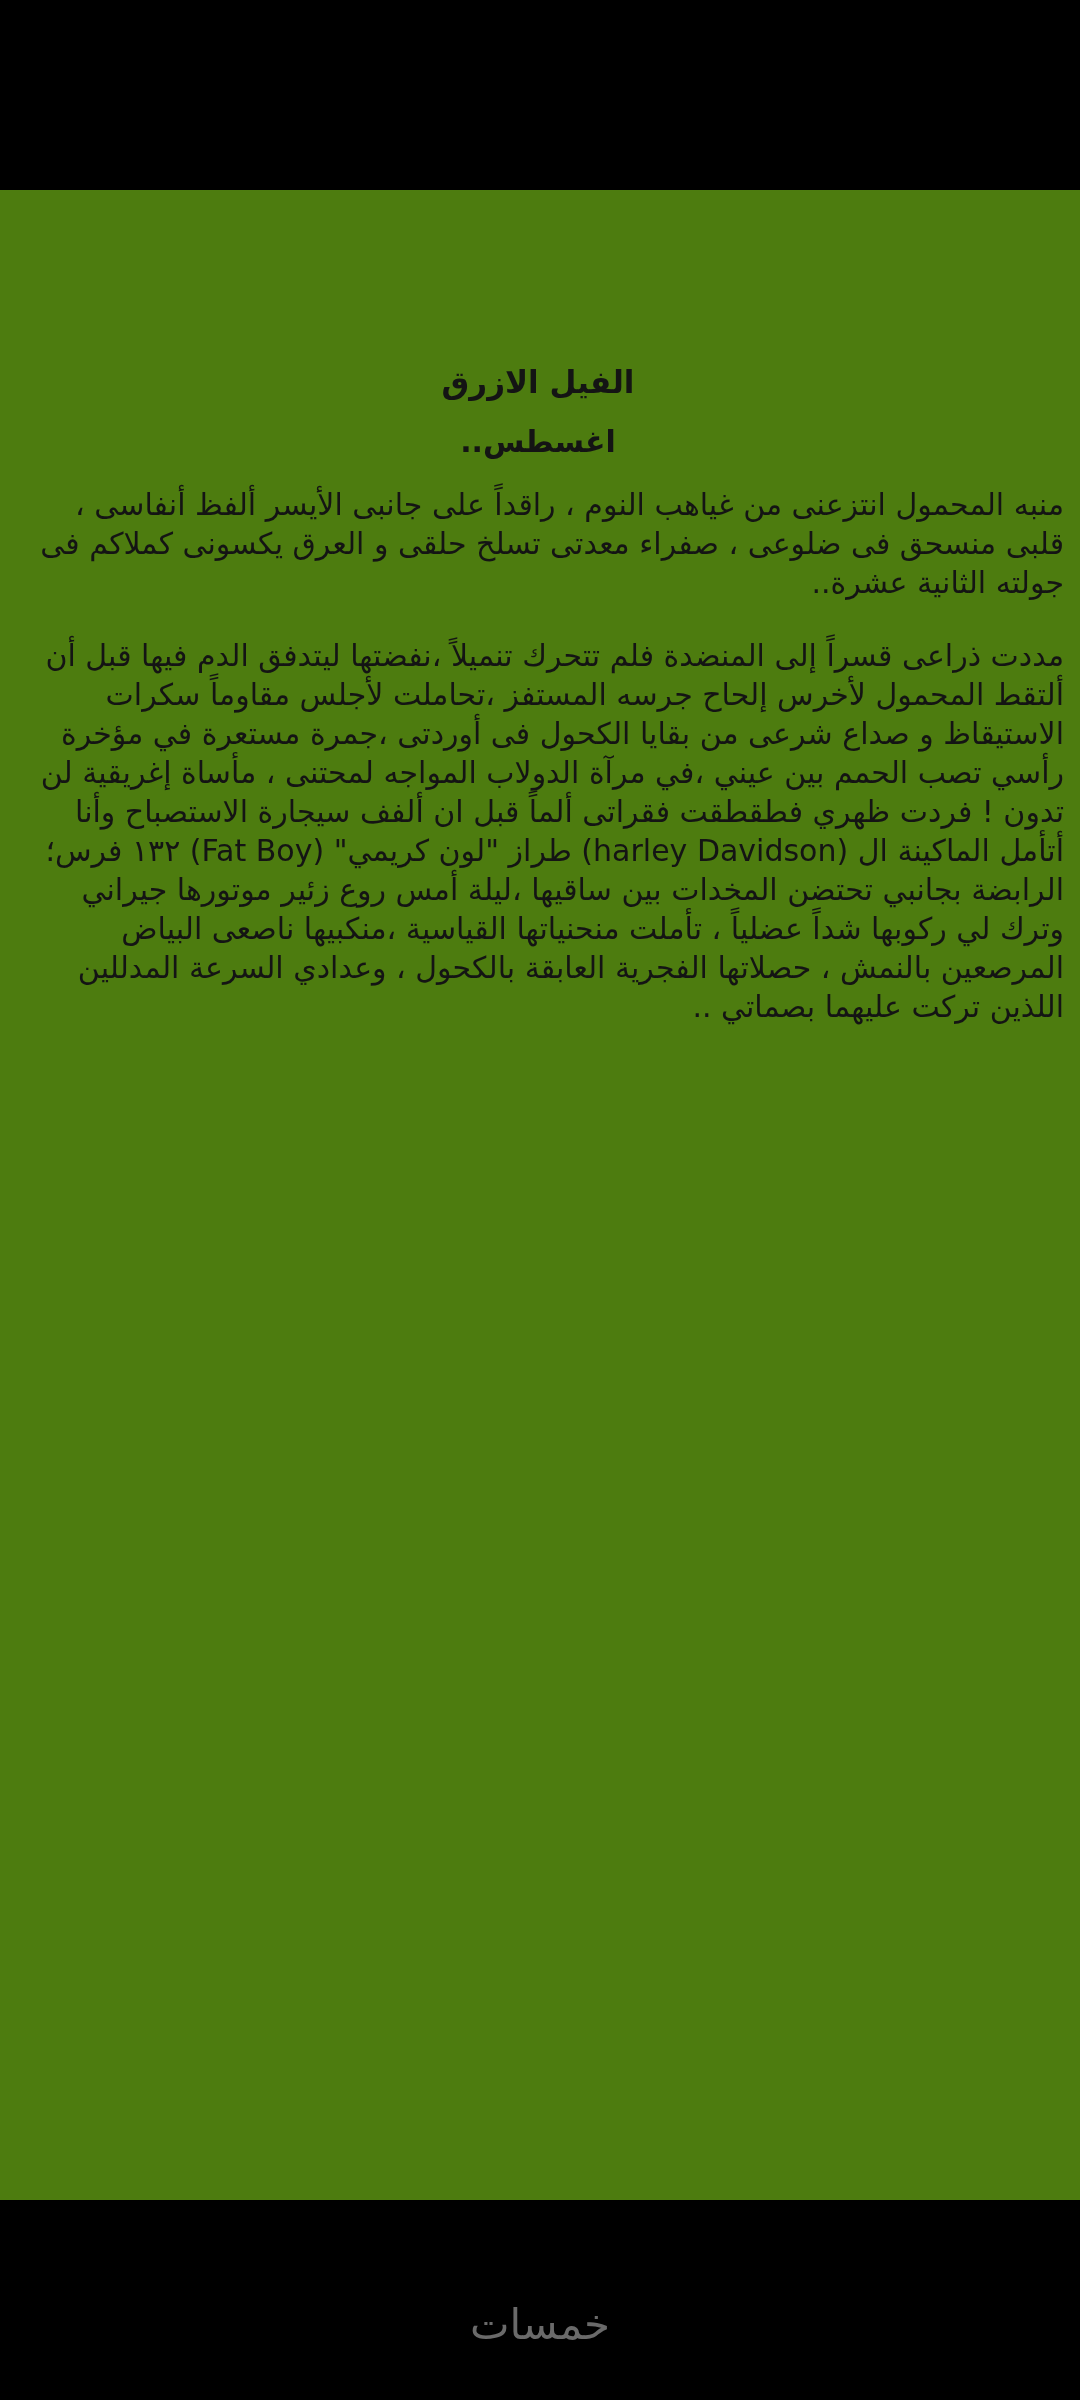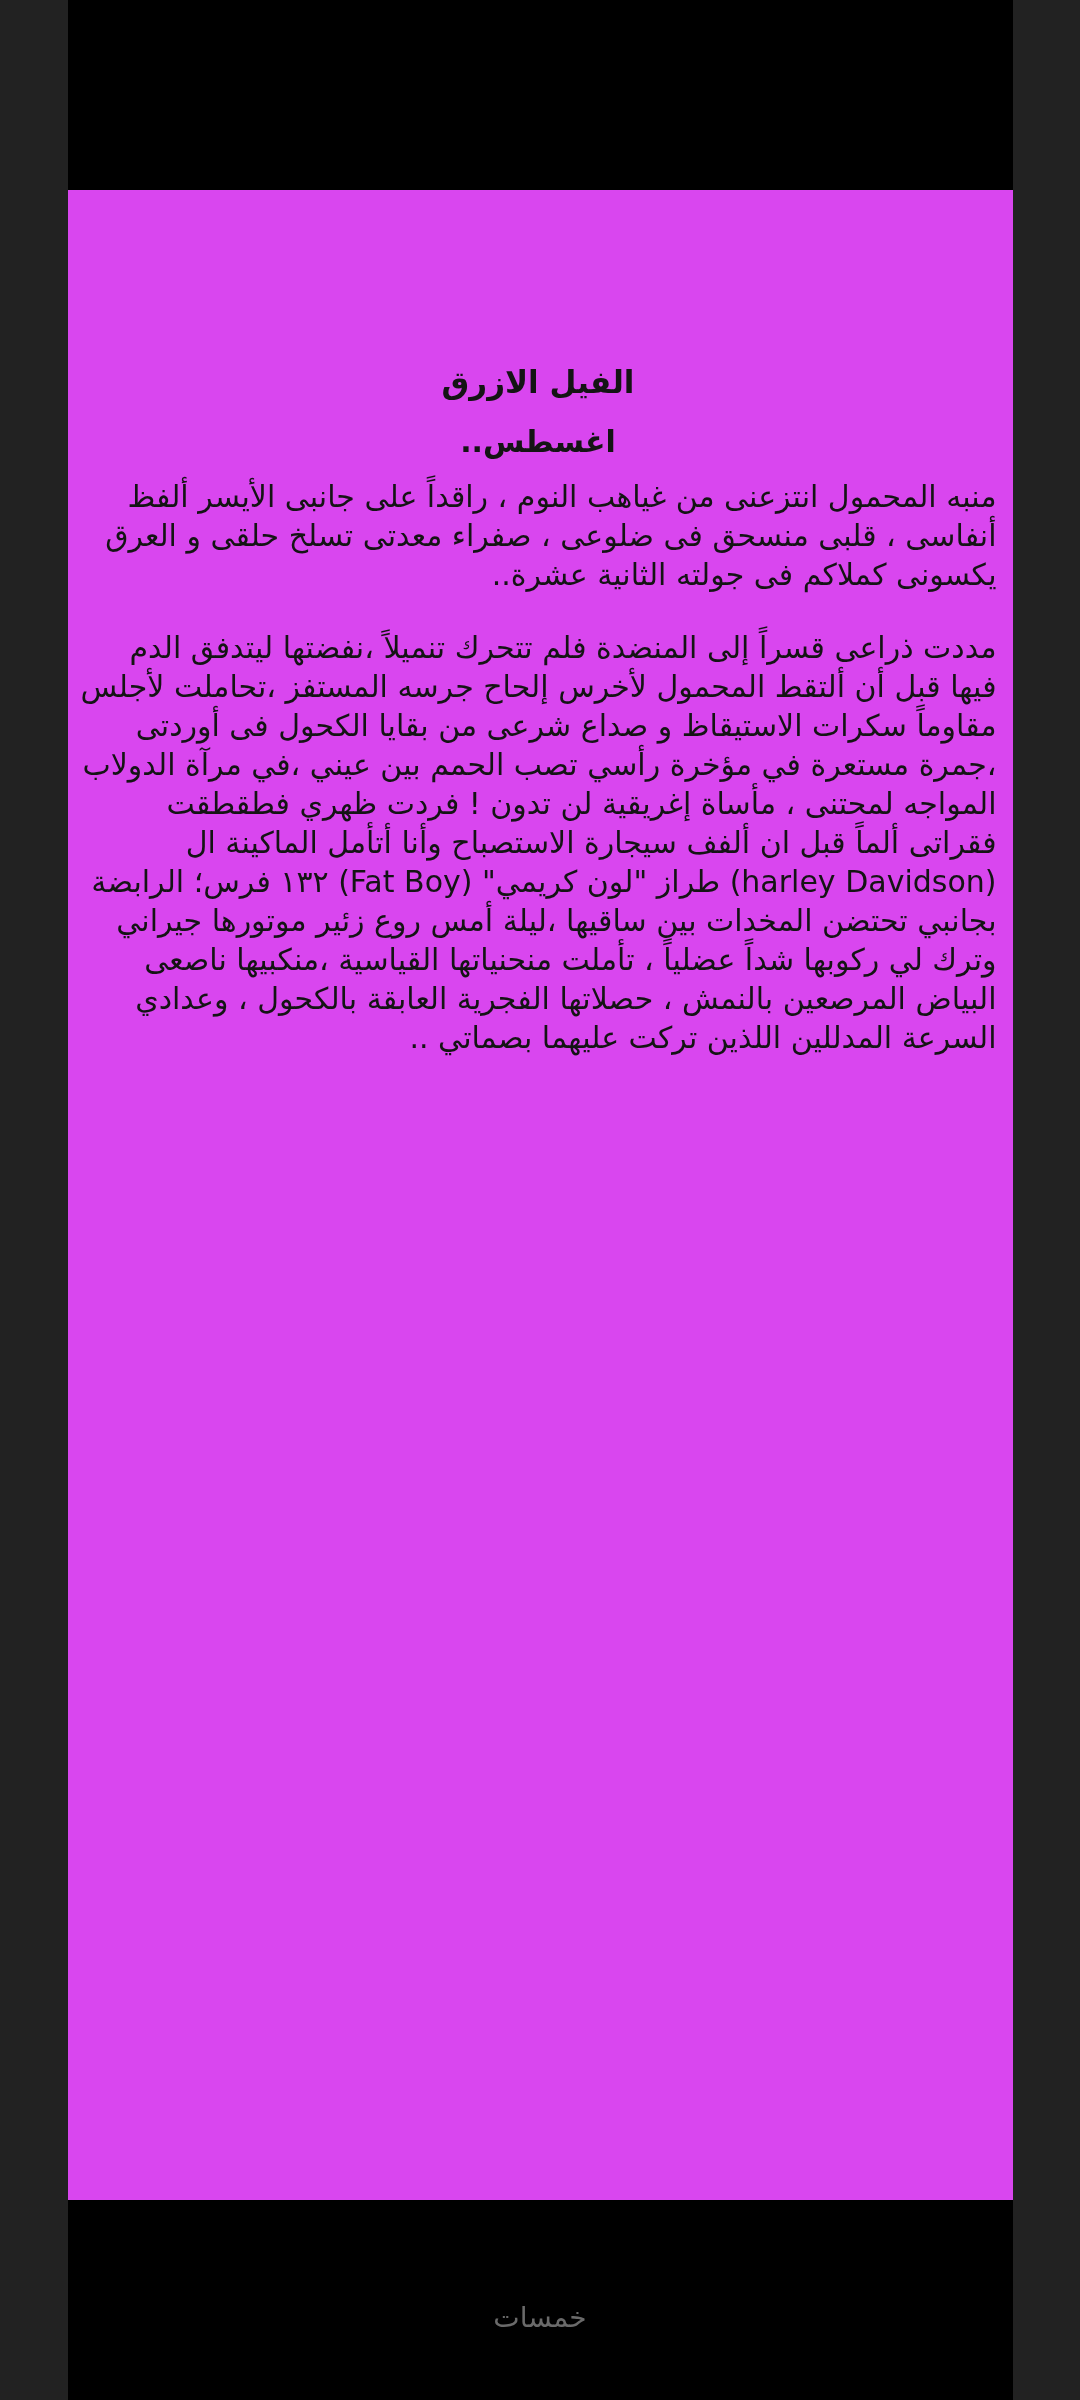--- a/index.html
+++ b/index.html
@@ -2,43 +2,43 @@
 <html lang="ar"><head>
 <meta charset="utf-8">
 <style>
   html, body {
     margin: 0;
     padding: 0;
     background: #222;
   }
   .screen {
     position: relative;
-    width: 945px;
+    width: 1080px;
     height: 2400px;
     margin: 0 auto;
-    background: #d946ef;
+    background: #4d7c0f;
     overflow: hidden;
     font-family: "DejaVu Sans", "Liberation Sans", sans-serif;
   }
   .letterbox-top {
     position: absolute;
     top: 0; left: 0; right: 0;
     height: 190px;
     background: #000000;
   }
   .letterbox-bottom {
     position: absolute;
     bottom: 0; left: 0; right: 0;
     height: 200px;
     background: #000000;
     text-align: center;
   }
   .watermark {
     padding-top: 104px;
-    font-size: 28px;
+    font-size: 42px;
     line-height: 1;
     color: #6a6a6a;
     letter-spacing: 1px;
     direction: rtl;
   }
   .doc {
     position: absolute;
     top: 190px; left: 0; right: 0;
     bottom: 200px;
     direction: rtl;
@@ -61,21 +61,21 @@
     font-size: 30px;
     line-height: 42px;
     font-weight: bold;
   }
   .body-par {
     text-align: right;
     font-size: 30px;
     line-height: 39px;
     margin: 0;
   }
-  .body-par.first { margin-top: 14px; }
+  .body-par.first { margin-top: 22px; }
   .body-par.second { margin-top: 34px; }
 </style>
 </head>
 <body>
 
 <div class="screen">
 
   <div class="letterbox-top"></div>
 
   <div class="doc">

